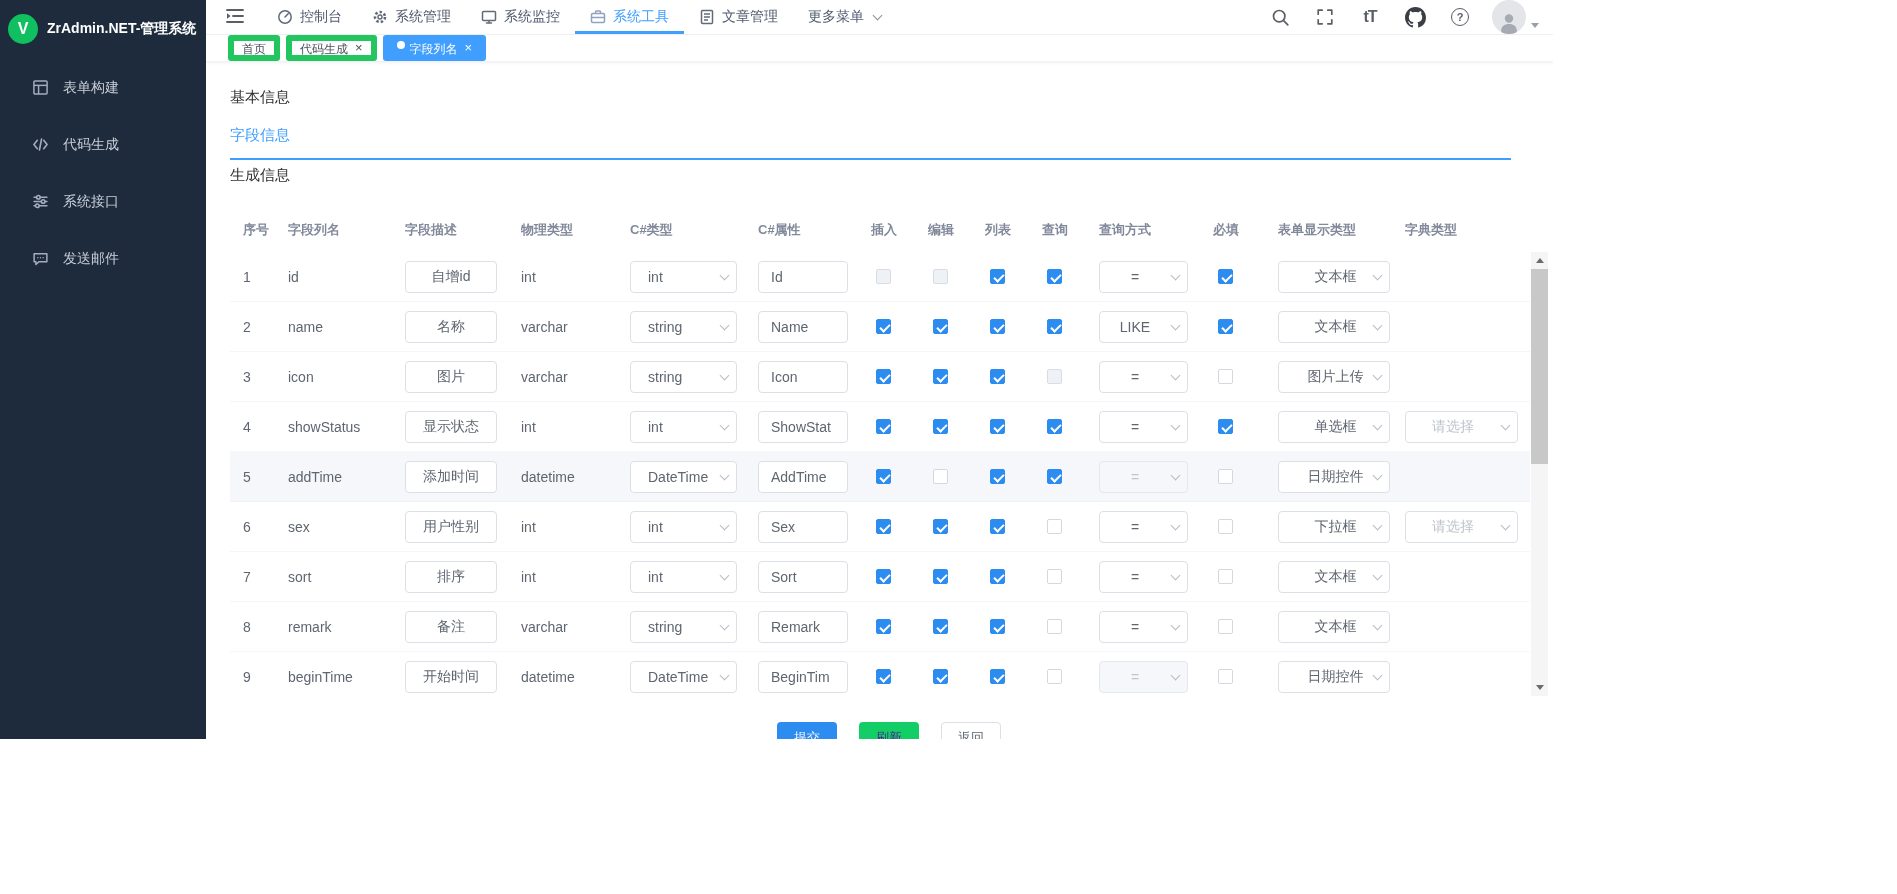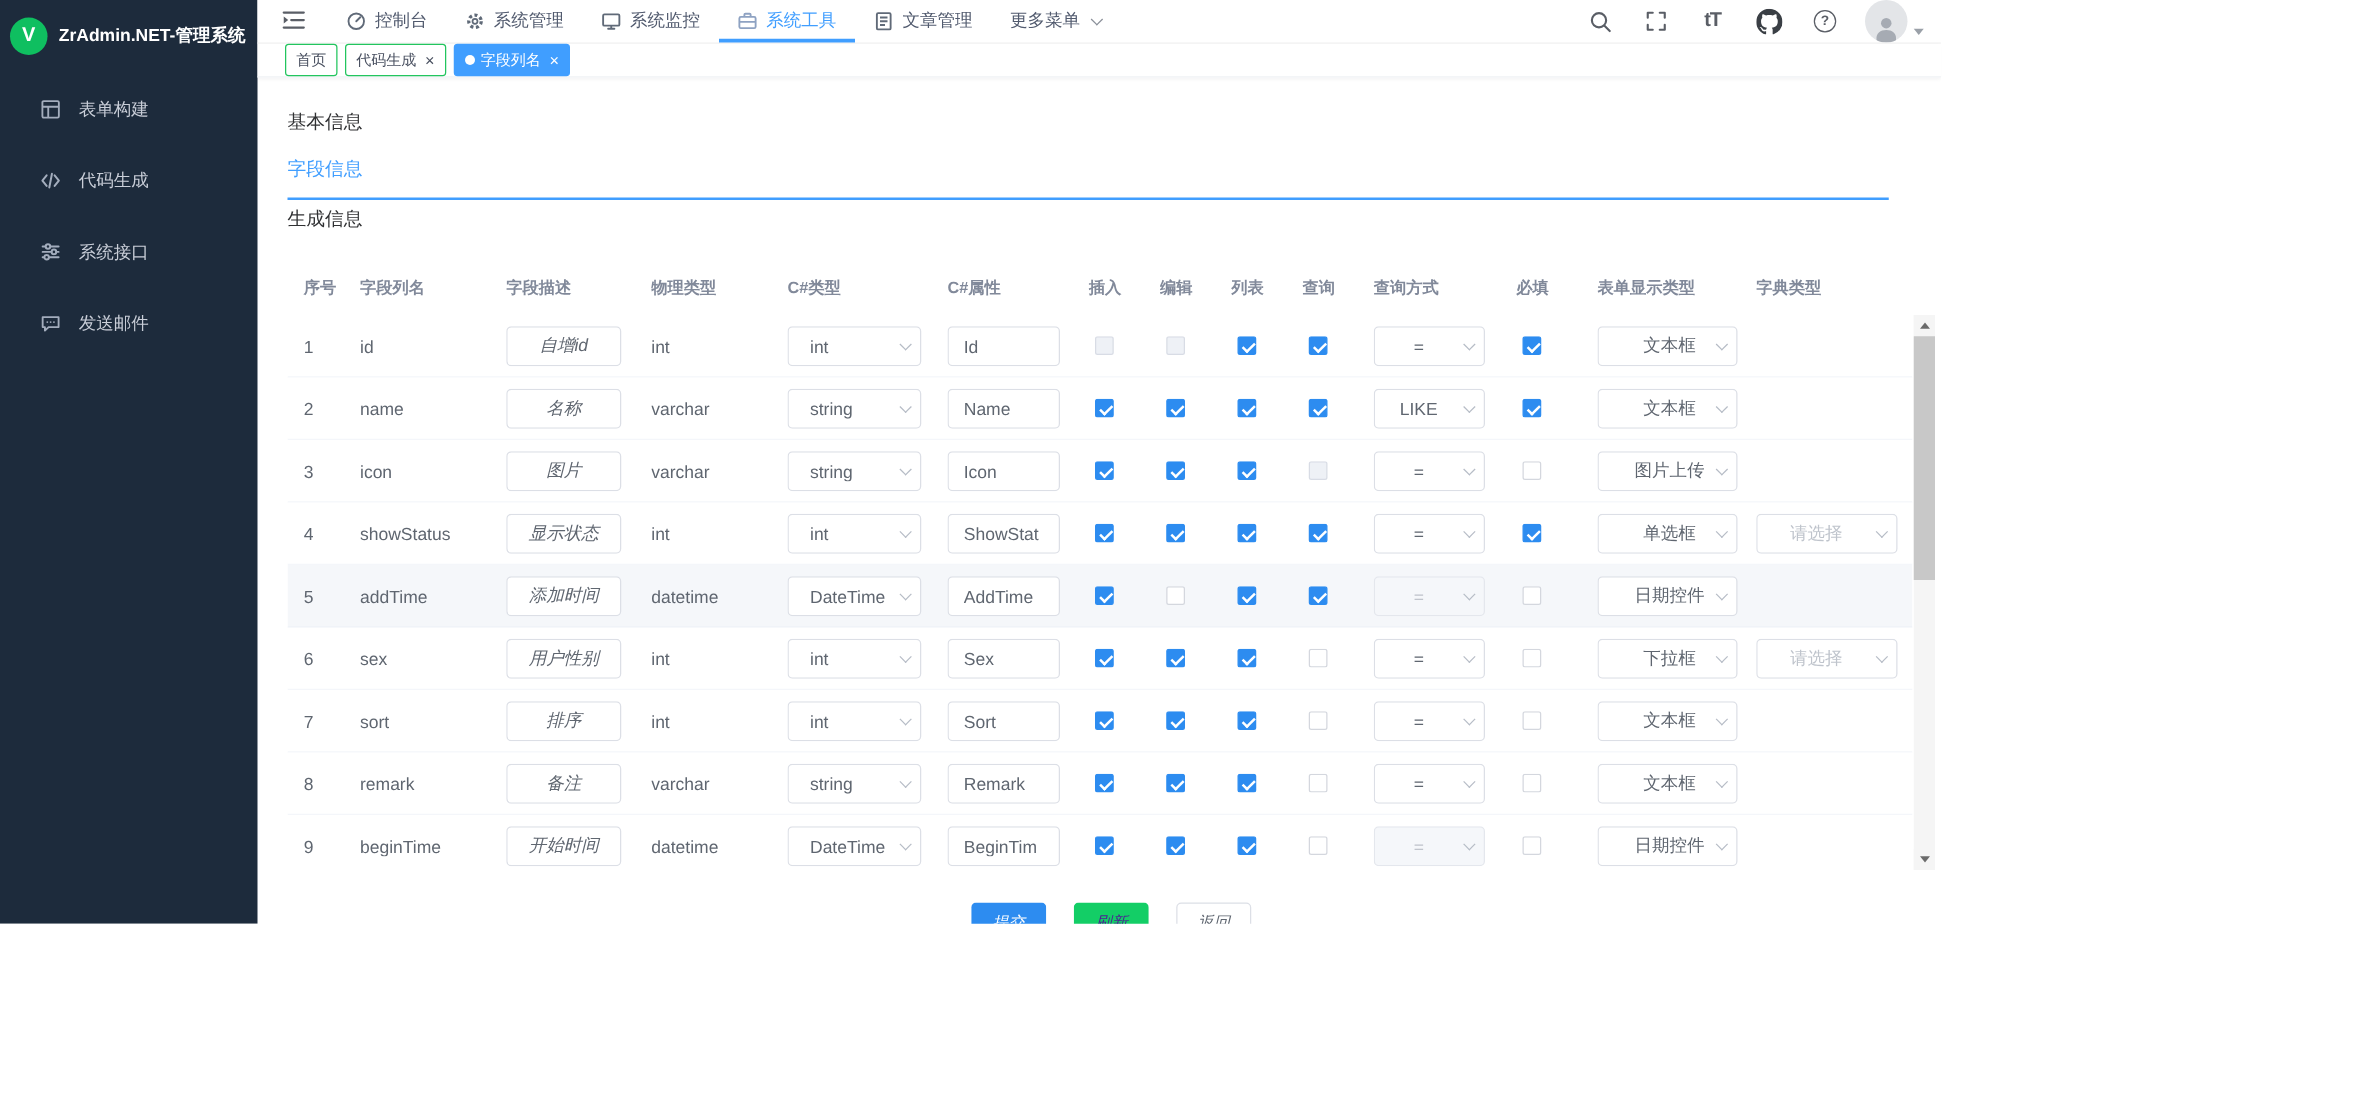--- a/index.html
+++ b/index.html
@@ -41,22 +41,22 @@
     align-items:center; justify-content:center; font-size:11px; font-weight:bold; color:#5a5e66; }
   .avatar-wrap { display:flex; align-items:flex-end; cursor:pointer; }
   .avatar { width:34px; height:34px; border-radius:50%; background:#e3e5e8; display:flex;
     align-items:flex-end; justify-content:center; overflow:hidden; }
   .caret-down { width:0; height:0; border-left:4px solid transparent; border-right:4px solid transparent;
     border-top:5px solid #9aa0a8; margin:0 0 6px 5px; }
 
   
   .tags-bar { height:34px; display:flex; align-items:center; gap:6px; padding-left:22px;
     border-bottom:1px solid #f0f2f5; box-shadow:0 1px 3px rgba(0,21,41,0.06); background:#fff; position:relative; z-index:2; }
-  .tag { height:26px; display:flex; align-items:center; gap:5px; padding:0 8px;
-    border:1px solid #22c55e; border-radius:3px; background:#fff; font-size:12px; color:#495060; cursor:pointer; }
+  .tag { height:26px; display:flex; align-items:flex-start; gap:5px; padding:0 8px;
+    border:6px solid #22c55e; border-radius:3px; background:#fff; font-size:12px; color:#495060; cursor:pointer; }
   .tag.active { background:var(--tag_active,#409eff); border-color:var(--tag_active,#409eff); color:#fff; }
   .tag-dot { width:8px; height:8px; border-radius:50%; background:#fff; display:inline-block; }
   .tag-close { font-size:13px; line-height:1; margin-left:2px; }
 
   
   .content { padding:20px 0 0 24px; flex:1; }
   .tabs { display:flex;flex-direction:column; }
   .tab { margin-right:42px; padding:6px 0 13px; font-size:15px; color:#303133; cursor:pointer; }
   .tab.active { color:var(--primary,#409eff); border-bottom:2px solid var(--primary,#409eff); }
 
@@ -76,21 +76,21 @@
   .c-csp  { width:113px; }
   .c-ck   { width:57px;  }
   .c-ck .cb, .c-req .cb { margin-left:5px; }
   .c-qt   { width:114px; }
   .c-req  { width:65px;  }
   .c-disp { width:127px; }
   .c-dict { width:125px; }
 
   .inp { height:32px; border:1px solid #dcdfe6; border-radius:4px; color:#5f6670; font-size:14px;
     background:#fff; font-family:inherit; outline:none; }
-  .inp-desc { width:92px; text-align:center; padding:0 6px;font-style:italic; }
+  .inp-desc { width:92px; text-align:center; padding:0 6px; }
   .inp-csp  { width:90px; padding:0 12px; }
 
   .sel { height:32px; border:1px solid #dcdfe6; border-radius:4px; background:#fff; display:flex;
     align-items:center; color:#5f6670; font-size:14px; cursor:pointer; }
   .sel-txt { flex:1; overflow:hidden; white-space:nowrap; text-align:center; }
   .sel-cst { width:107px; }
   .sel-cst .sel-txt { text-align:left; padding-left:17px; }
   .sel-qt  { width:89px; }
   .sel-disp{ width:112px;padding-left:20px; }
   .sel-dict{ width:113px; }
@@ -112,21 +112,21 @@
     background:#f5f5f5; cursor:pointer; flex-shrink:0; }
   .vs-track { flex:1; width:17px; position:relative; }
   .vs-thumb { position:absolute; top:0; left:0; width:17px; height:195px; background:#c8c8c8; }
   .tri-up   { width:0; height:0; border-left:4px solid transparent; border-right:4px solid transparent;
     border-bottom:5px solid #6b6b6b; }
   .tri-down { width:0; height:0; border-left:4px solid transparent; border-right:4px solid transparent;
     border-top:5px solid #6b6b6b; }
 
   .footer-btns { width:1318px; display:flex; justify-content:center; gap:22px; margin-top:26px; }
   .btn { height:32px; padding:0 16px; border-radius:4px; font-size:13px; border:1px solid transparent;
-    cursor:pointer; font-family:inherit;font-style:italic; }
+    cursor:pointer; font-family:inherit; }
   .btn-primary { background:var(--submit_blue,#2d8cf0); color:#fff; }
   .btn-success { background:var(--success_green,#13ce66); color:#4c1d95; }
   .btn-default { background:#fff; border-color:#dcdfe6; color:#5f6670; }
 </style>
 </head>
 <body>
 
 <div class="canvas">
  <div class="window">
 

